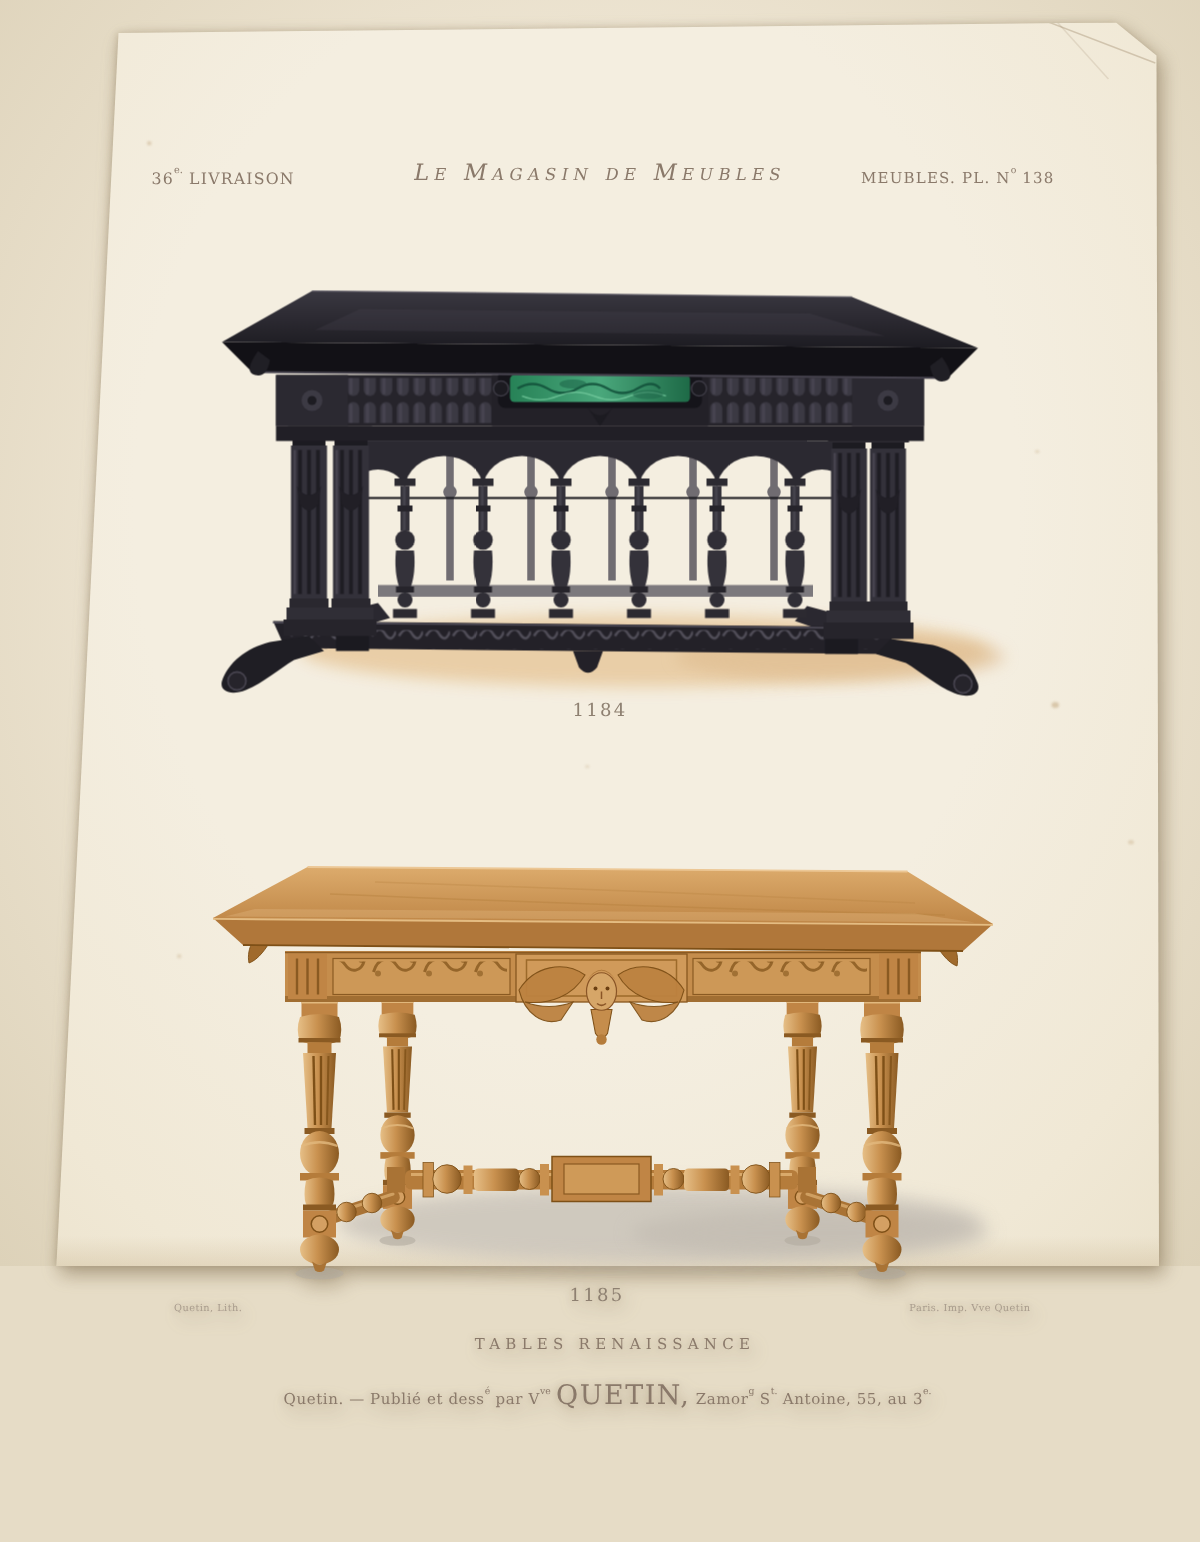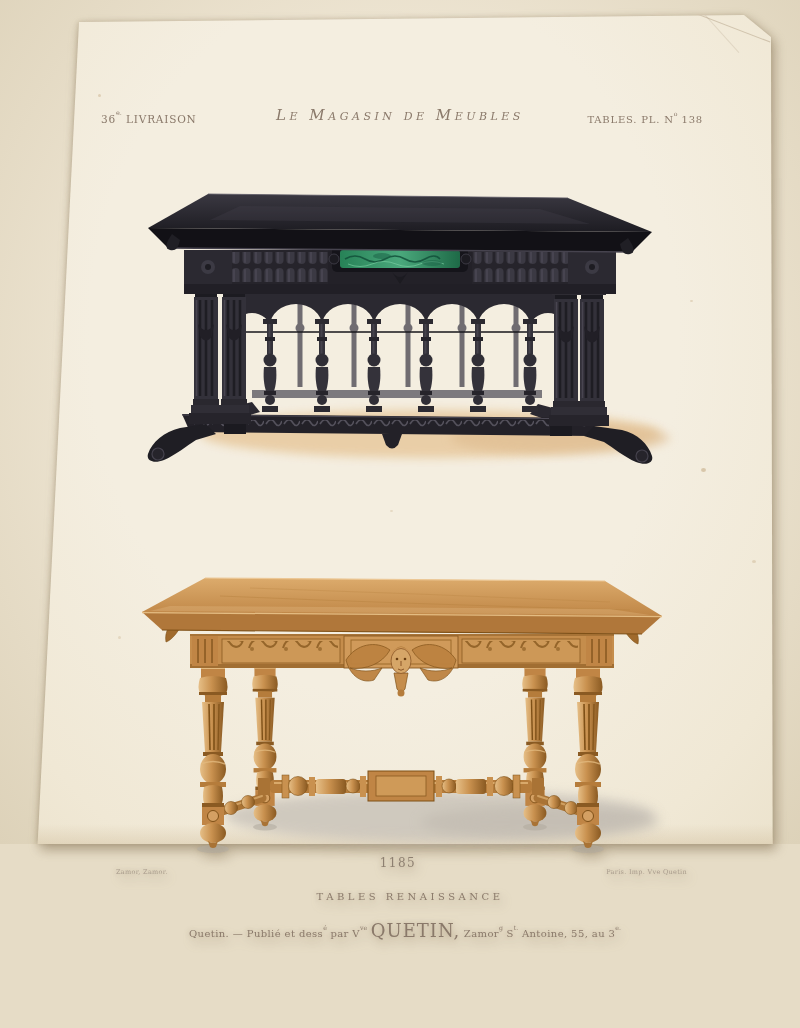--- a/index.html
+++ b/index.html
@@ -54,21 +54,21 @@
 </style>
 </head>
 <body>
 
 <div class="scan">
   <div class="sheet-wrap">
     <div class="sheet">
 
       <div class="txt header-left"><span>36</span><sup>e.</sup> <span>LIVRAISON</span></div>
       <div class="txt header-center">Le Magasin de Meubles</div>
-      <div class="txt header-right"><span>TABLES. PL. N</span><sup>o</sup> <span>138</span></div>
+      <div class="txt header-right"><span>MEUBLES. PL. N</span><sup>o</sup> <span>138</span></div>
 
       <svg class="illus illus-1" width="560" height="300" viewBox="0 0 560 300">
         <defs>
           <linearGradient id="t1top" x1="0" y1="0" x2="0" y2="1">
             <stop offset="0" stop-color="#3a3841"></stop>
               <stop offset="1" stop-color="#1d1c22"></stop>
           </linearGradient>
           <linearGradient id="t1mal" x1="0" y1="0" x2="1" y2="0">
             <stop offset="0" stop-color="#278257"></stop>
               <stop offset=".5" stop-color="#4aa87c"></stop>
@@ -200,20 +200,21 @@
         <g>
           <path d="M28,52 L532,56 L512,76 L48,72 Z" fill="#121116"></path>
           <line x1="48" y1="72" x2="512" y2="76" stroke="#46434e" stroke-width="1.4"></line>
           <path d="M52,58 q-10,14 -2,16 q8,2 10,-10 Z" fill="#201f25"></path>
           <path d="M508,62 q10,14 2,16 q-8,2 -10,-10 Z" fill="#201f25"></path>
           <path d="M88,18 L448,22 L532,56 L28,52 Z" fill="url(#t1top)"></path>
           <line x1="88" y1="18" x2="448" y2="22" stroke="#5b5864" stroke-width="1" opacity=".8"></line>
           <path d="M120,30 L420,33 L470,48 L90,44 Z" fill="#4a4854" opacity=".25"></path>
         </g>
       </svg>
+      <div class="txt fig-num fig-num-1">1184</div>
 
       <svg class="illus illus-2" width="580" height="300" viewBox="0 0 580 300">
         <defs>
           <linearGradient id="t2top" x1="0" y1="0" x2="0" y2="1">
             <stop offset="0" stop-color="#dcab6c"></stop>
               <stop offset="1" stop-color="#bf8646"></stop>
           </linearGradient>
           <linearGradient id="t2leg" x1="0" y1="0" x2="1" y2="0">
             <stop offset="0" stop-color="#e6bf87"></stop>
               <stop offset=".45" stop-color="#c9914f"></stop>
@@ -344,21 +345,21 @@
           <line x1="52" y1="70" x2="532" y2="74" stroke="#7e5017" stroke-width="1.2"></line>
           <path d="M95,18 L495,21 L552,56 L32,52 Z" fill="url(#t2top)"></path>
           <line x1="95" y1="18" x2="495" y2="21" stroke="#ecc795" stroke-width="1.2"></line>
           <path d="M110,36 Q300,44 520,50" stroke="#b5813f" stroke-width="1" fill="none" opacity=".45"></path>
           <path d="M140,28 Q320,34 500,42" stroke="#b5813f" stroke-width="1" fill="none" opacity=".3"></path>
           <path d="M60,46 L500,49 L540,55 L40,51 Z" fill="#e7c08a" opacity=".3"></path>
         </g>
       </svg>
       <div class="txt fig-num fig-num-2">1185</div>
 
-      <div class="txt credit credit-left">Zamor, Zamor.</div>
+      <div class="txt credit credit-left">Quetin, Lith.</div>
       <div class="txt credit credit-right">Paris. Imp. Vve Quetin</div>
       <div class="txt plate-title">TABLES RENAISSANCE</div>
       <div class="txt imprint">
         <span>Quetin. — Publié et dess</span><sup>é</sup>
         <span>par V</span><sup>ve</sup>
         <span class="pub">QUETIN,</span>
         <span>Zamor</span><sup>g</sup>
         <span>S</span><sup>t.</sup>
         <span>Antoine, 55, au 3</span><sup>e.</sup>
       </div>

